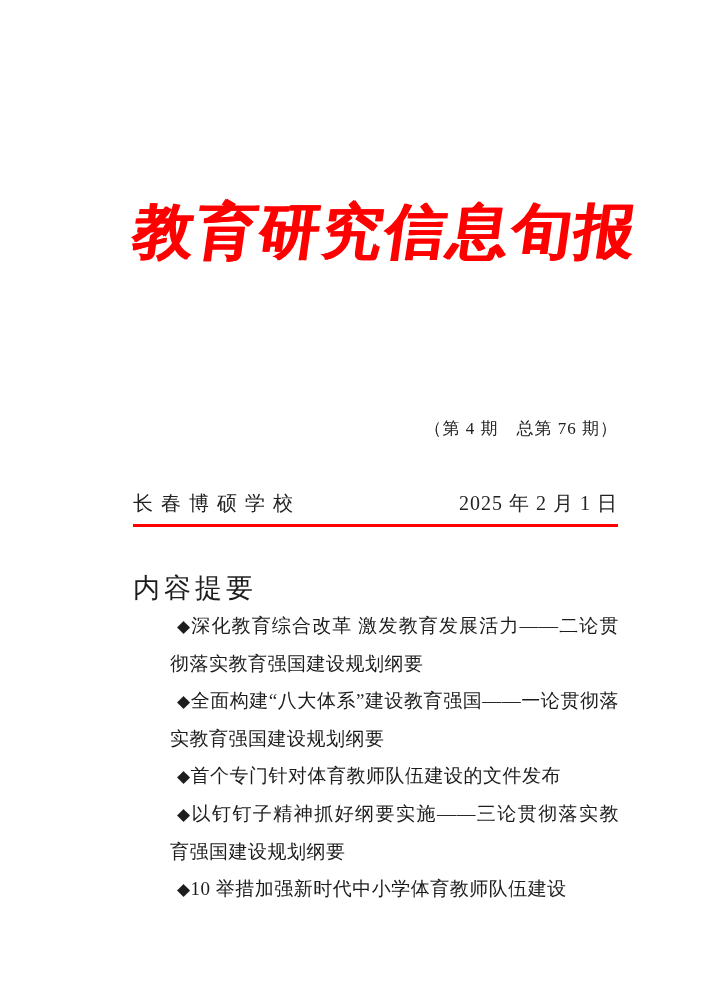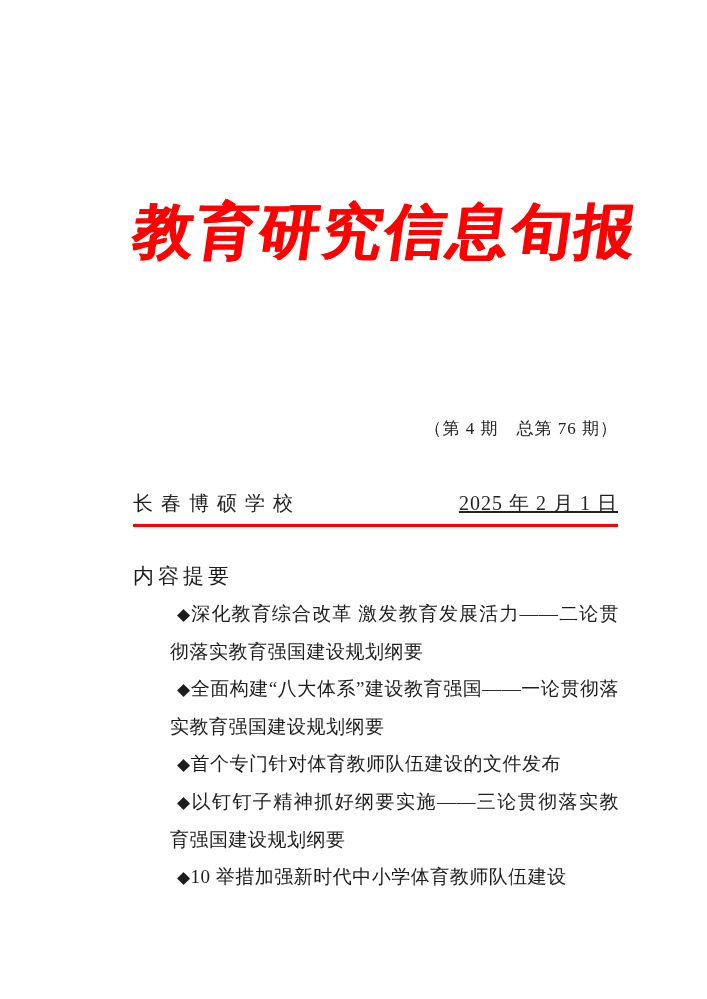--- a/index.html
+++ b/index.html
@@ -55,43 +55,43 @@
     font-size: 20px;
     color: #222222;
   }
   .publisher-name {
     letter-spacing: 8px;
     white-space: nowrap;
   }
   .publish-date {
     letter-spacing: 1px;
     white-space: nowrap;
-    text-decoration: underline;
   }
   .red-divider {
     position: absolute;
     top: 524px;
     left: 133px;
     width: 485px;
     height: 3px;
     background: #ff0000;
   }
   .summary {
     position: absolute;
     top: 558px;
     left: 133px;
     width: 486px;
     font-size: 19px;
     line-height: 37px;
     color: #1c1c1c;
   }
   .summary-heading {
-    font-size: 21px;
+    font-size: 27px;
     letter-spacing: 4px;
     line-height: 37px;
+    margin-top: 12px;
   }
   .summary-item {
     padding-left: 37px;
     text-indent: 7px;
     letter-spacing: 0.5px;
     text-align: justify;
   }
   .bullet-marker {
     font-size: 17px;
   }

